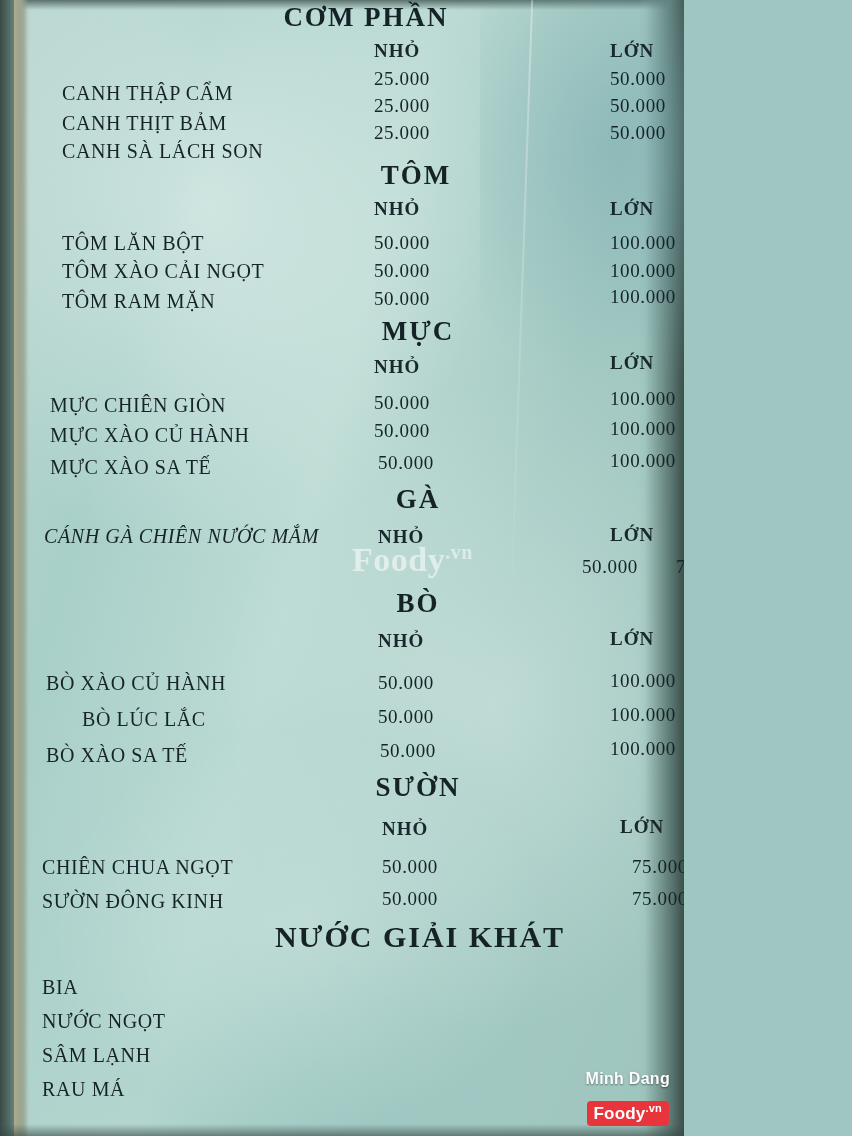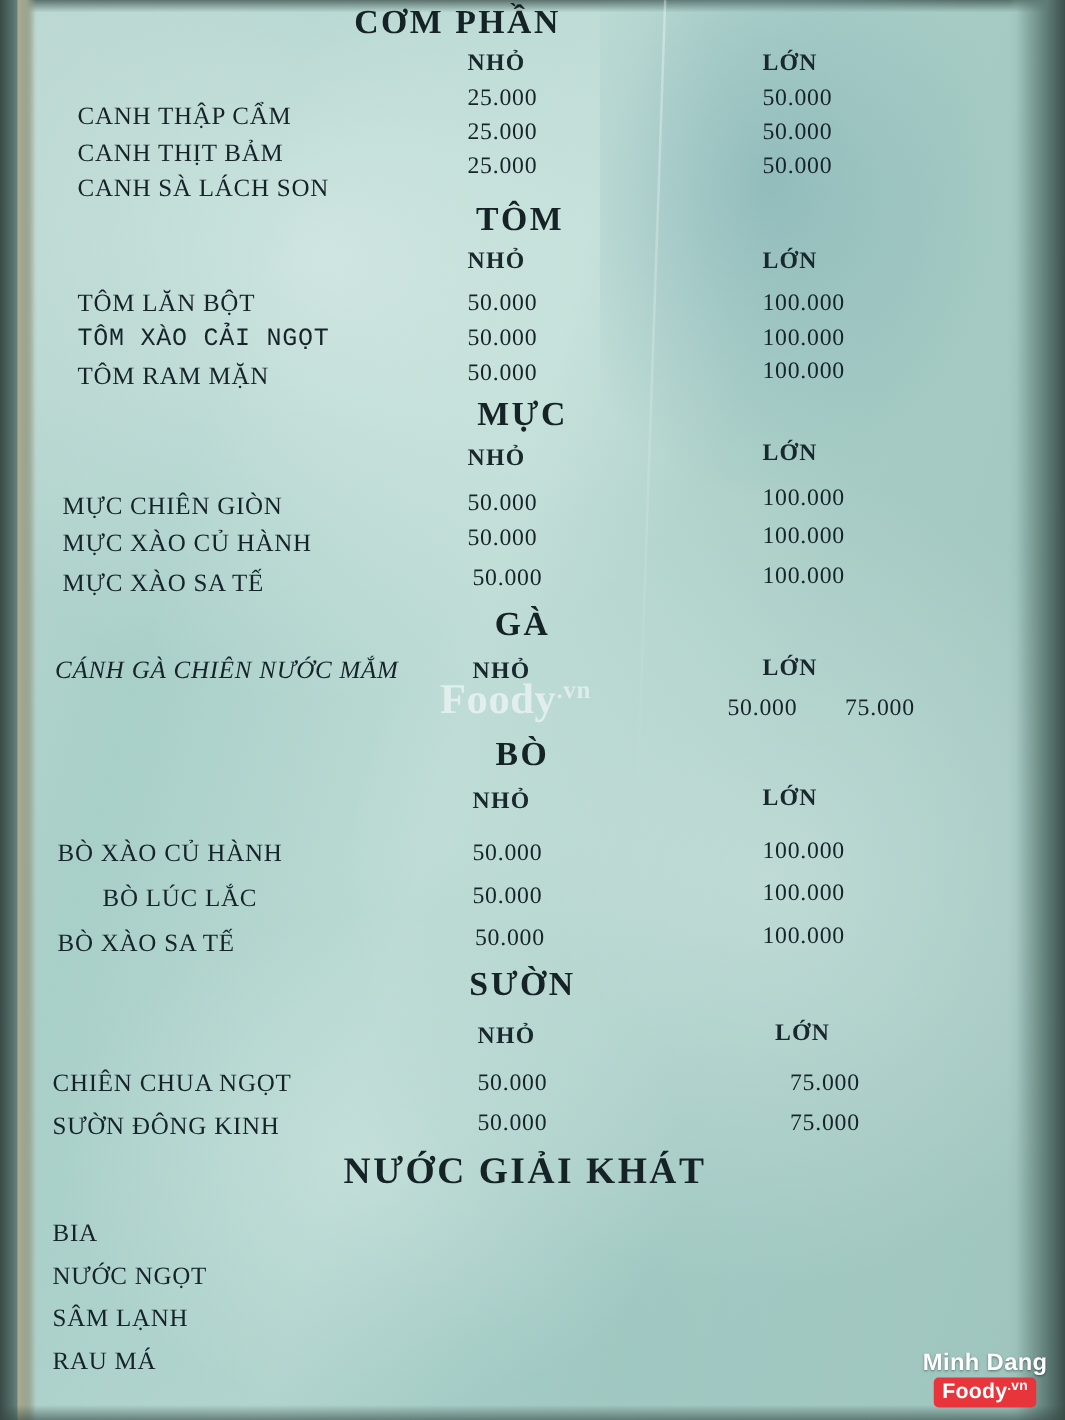--- a/index.html
+++ b/index.html
@@ -9,21 +9,21 @@
   body {
     width: 852px;
     height: 1136px;
     overflow: hidden;
     font-family: "Liberation Serif", serif;
     background: #9fc6c0;
   }
 
   #menu-photo {
     position: relative;
-    width: 852px;
+    width: 684px;
     height: 1136px;
     overflow: hidden;
     background:
       radial-gradient(ellipse 60% 45% at 30% 18%, rgba(235,245,242,0.55), rgba(235,245,242,0) 70%),
       radial-gradient(ellipse 55% 40% at 72% 62%, rgba(222,238,236,0.45), rgba(222,238,236,0) 72%),
       radial-gradient(ellipse 70% 50% at 45% 95%, rgba(150,195,190,0.5), rgba(150,195,190,0) 70%),
       linear-gradient(105deg, #b9d6d0 0%, #a9cfc9 22%, #bcdbd4 45%, #a6cbc4 68%, #9ec4bd 100%);
   }
 
   
@@ -133,24 +133,24 @@
   .wm-corner {
     position: absolute;
     right: 14px;
     bottom: 10px;
     text-align: center;
     font-family: "Liberation Sans", sans-serif;
   }
   .wm-corner .name {
     display: block;
     color: #ffffff;
-    font-size: 19px;
+    font-size: 16px;
     font-weight: bold;
     text-shadow: 0 1px 2px rgba(0,0,0,0.45);
-    margin-bottom: 0;
+    margin-bottom: 13px;
     letter-spacing: 0.3px;
   }
   .wm-corner .badge {
     display: inline-block;
     background: #e8343b;
     color: #ffffff;
     font-size: 17px;
     font-weight: bold;
     padding: 1px 7px 2px 7px;
     border-radius: 4px;
@@ -196,21 +196,21 @@
     <div class="section-title" style="top:160px; left:-10px;">TÔM</div>
     <div class="hdr col-small" style="top:198px;">NHỎ</div>
     <div class="hdr col-large" style="top:198px;">LỚN</div>
 
     <div class="price col-small" style="top:232px;">50.000</div>
     <div class="price col-large" style="top:232px;">100.000</div>
     <div class="item col-name" style="top:232px; left:62px;">TÔM LĂN BỘT</div>
 
     <div class="price col-small" style="top:260px;">50.000</div>
     <div class="price col-large" style="top:260px;">100.000</div>
-    <div class="item col-name" style="top:260px; left:62px;font-family:Liberation Mono, monospace;">TÔM XÀO CẢI NGỌT</div>
+    <div class="item col-name" style="top:260px; left:62px;">TÔM XÀO CẢI NGỌT</div>
 
     <div class="price col-small" style="top:288px;">50.000</div>
     <div class="price col-large" style="top:286px;">100.000</div>
     <div class="item col-name" style="top:290px; left:62px;">TÔM RAM MẶN</div>
 
     <div class="section-title" style="top:316px; left:-8px;">MỰC</div>
     <div class="hdr col-small" style="top:356px;">NHỎ</div>
     <div class="hdr col-large" style="top:352px;">LỚN</div>
 
     <div class="price col-small" style="top:392px;">50.000</div>

